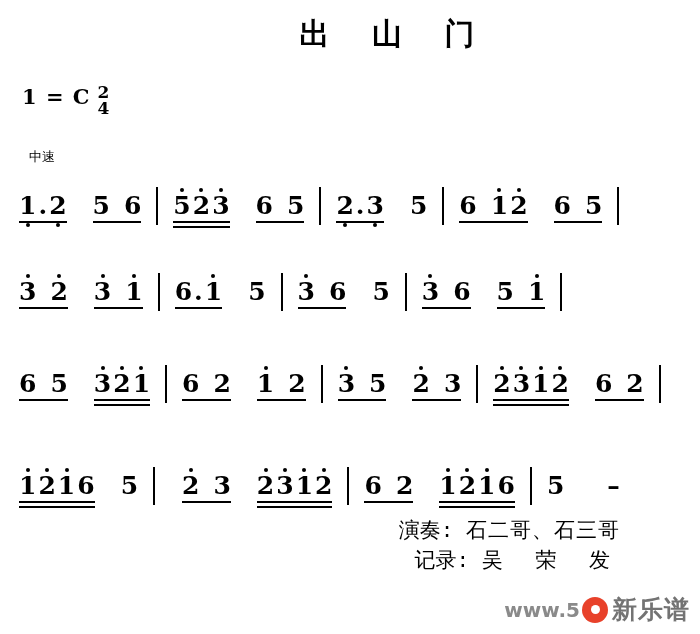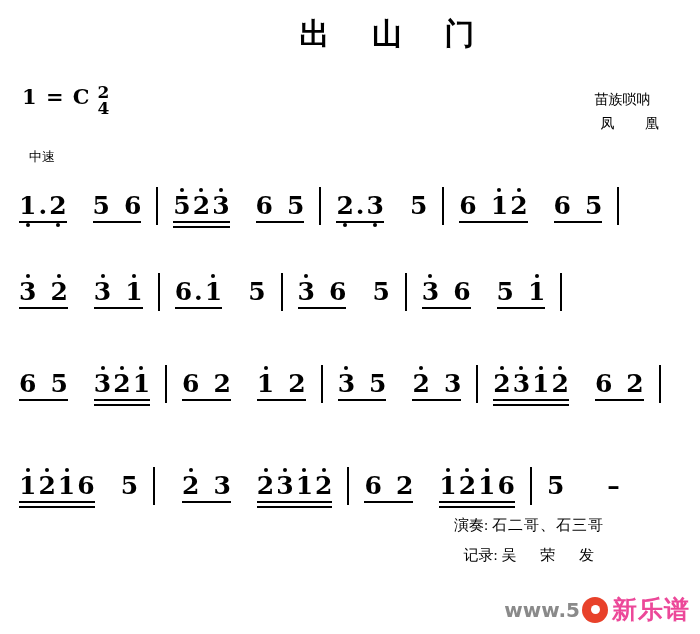--- a/index.html
+++ b/index.html
@@ -189,23 +189,23 @@
     height: 2px;
     background: #000;
   }
   .sp { display:inline-block; width: 12px; }
   .sp-lg { display:inline-block; width: 24px; }
   .sp-xl { display:inline-block; width: 40px; }
 
   
   .perf {
     position: absolute;
-    right: 96px;
-    font-size: 15px;
-    font-family: Liberation Serif, serif;
+    right: 80px;
+    font-size: 21px;
+    font-family: Liberation Mono, monospace;
     white-space: nowrap;
   }
   #perf1 { top: 516px; }
   #perf2 { top: 546px; }
   .perf .lbl { font-weight: normal; }
   .perf .val { letter-spacing: 1px; }
   #perf2 .val { letter-spacing: 10px; text-align: center; }
 
   
   .watermark {
@@ -234,43 +234,39 @@
     margin-right: 4px;
   }
   .wm-badge .inner {
     width: 9px; height: 9px;
     border-radius: 50%;
     background: #ffffff;
   }
   .wm-text {
     font-size: 25px;
     font-weight: bold;
-    color: #ec4899;
+    color: #737373;
     letter-spacing: 1px;
   }
 </style>
 </head>
 <body>
 
 <div class="sheet">
 
   <div class="title">出 山 门</div>
 
   <div class="keysig">
     <span class="kparts">1 = C</span>
     <span class="meter">
       <span class="num">2</span>
       <span class="den">4</span>
     </span>
   </div>
 
-  <div class="credits">
-    <div class="c1">苗族唢呐</div>
-    <div class="c2">凤 凰</div>
-  </div>
 
   <div class="tempo">中速</div>
 
   <div class="row" id="row0">
     <span class="grp">
       <span class="beam b1">
         <span class="n low">
             <span class="d">1</span>
           </span>
           <span class="augdot">.</span>

